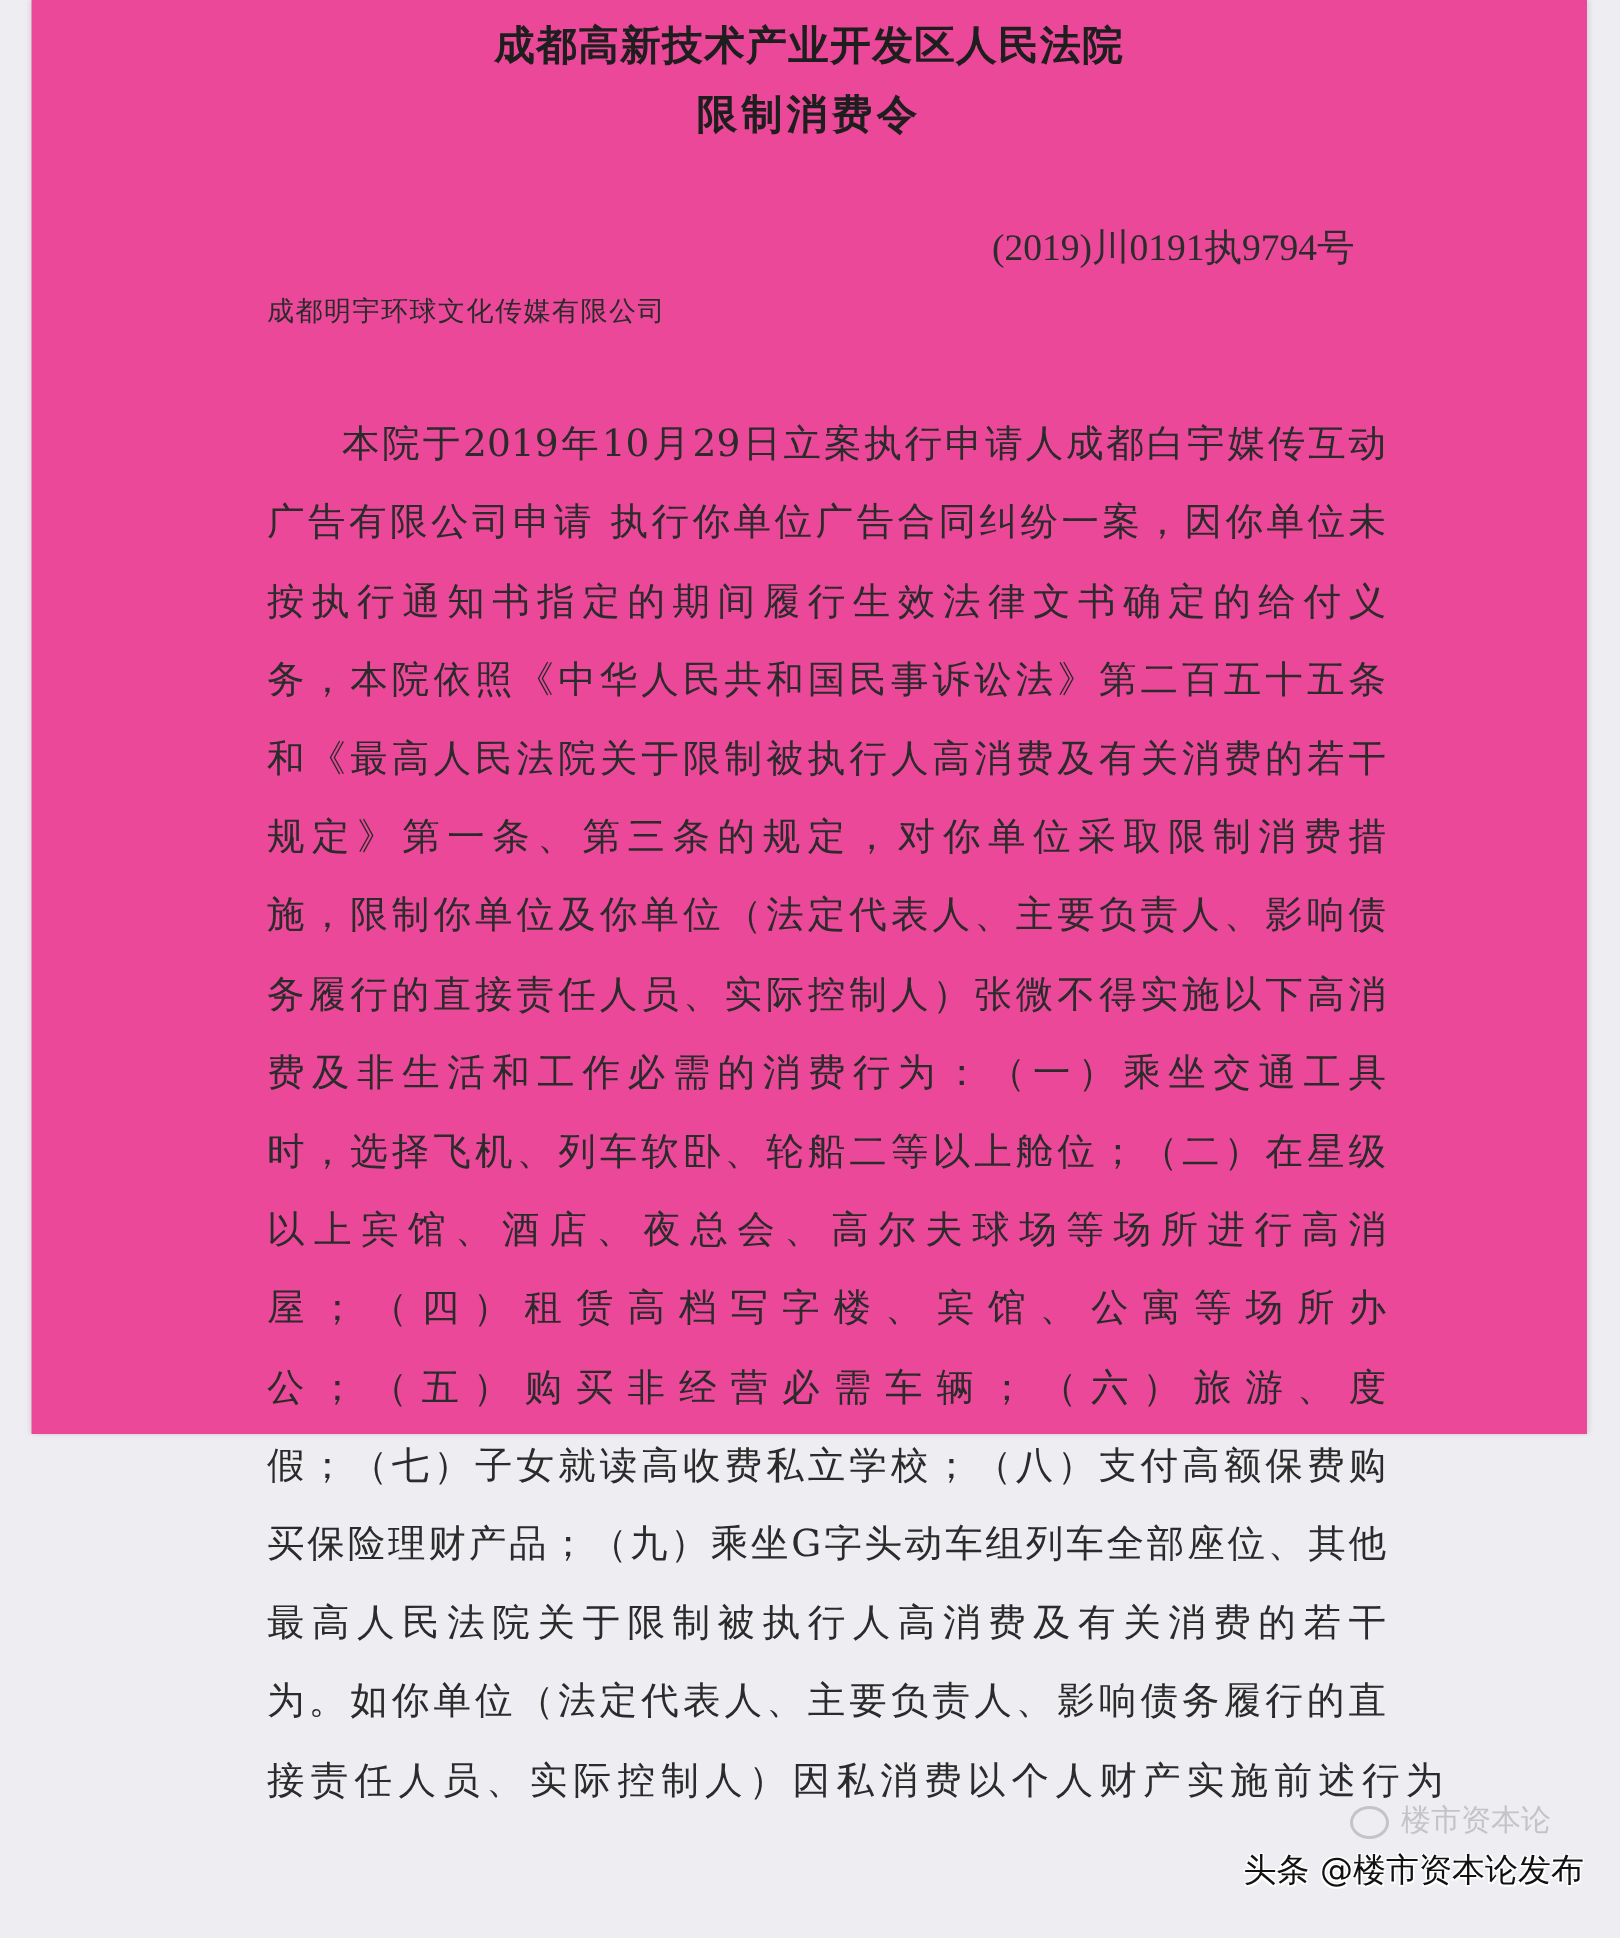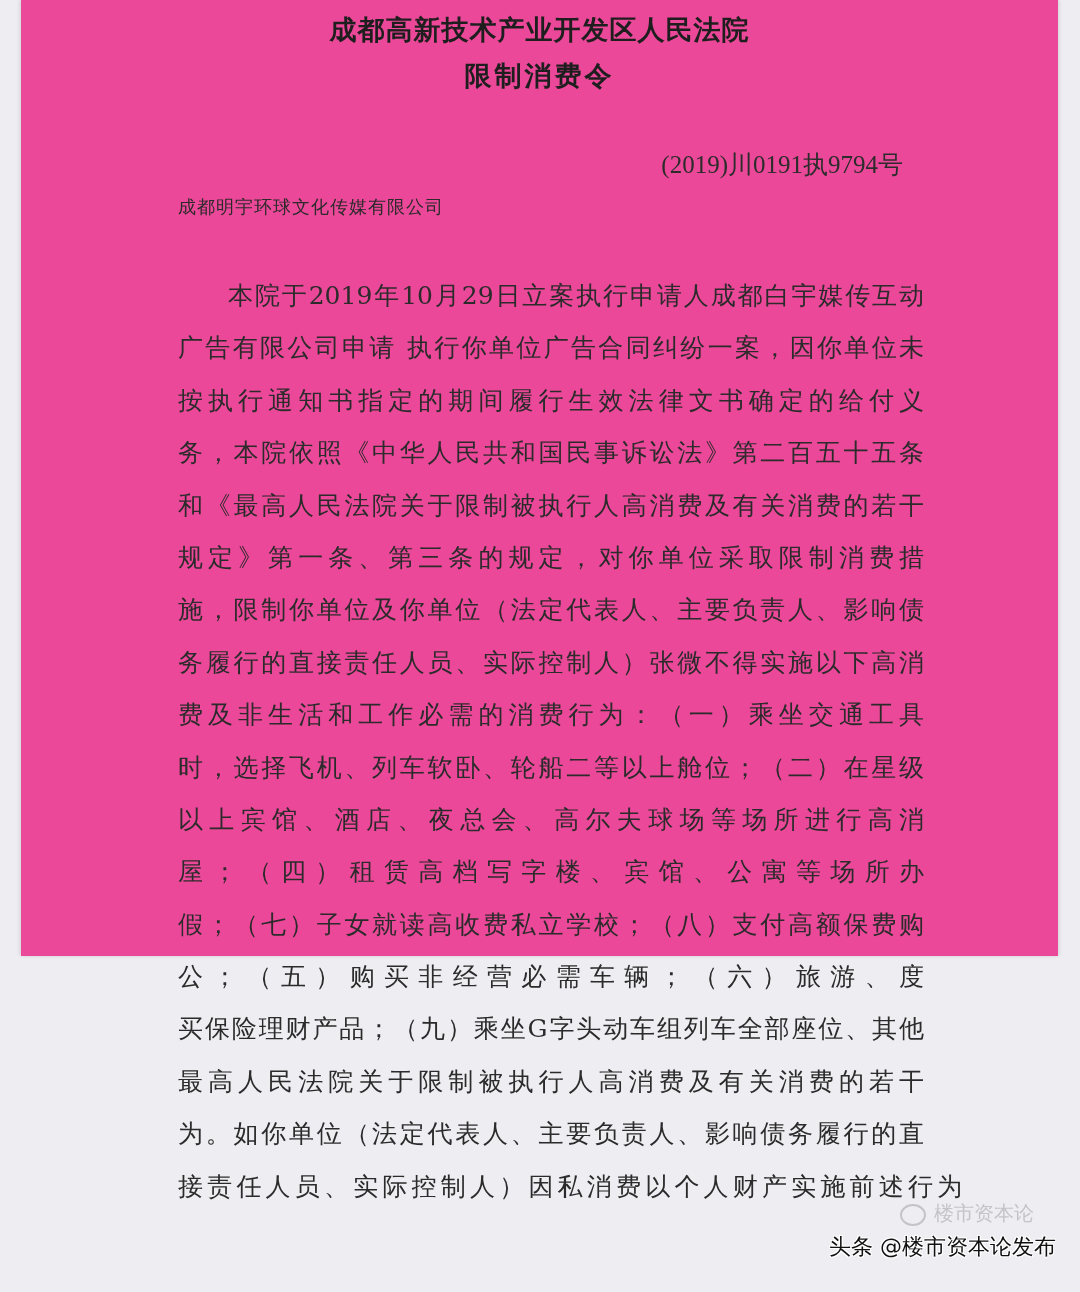--- a/index.html
+++ b/index.html
@@ -109,22 +109,22 @@
     <div class="line">按执行通知书指定的期间履行生效法律文书确定的给付义</div>
     <div class="line">务，本院依照《中华人民共和国民事诉讼法》第二百五十五条</div>
     <div class="line">和《最高人民法院关于限制被执行人高消费及有关消费的若干</div>
     <div class="line">规定》第一条、第三条的规定，对你单位采取限制消费措</div>
     <div class="line">施，限制你单位及你单位（法定代表人、主要负责人、影响债</div>
     <div class="line">务履行的直接责任人员、实际控制人）张微不得实施以下高消</div>
     <div class="line">费及非生活和工作必需的消费行为：（一）乘坐交通工具</div>
     <div class="line">时，选择飞机、列车软卧、轮船二等以上舱位；（二）在星级</div>
     <div class="line">以上宾馆、酒店、夜总会、高尔夫球场等场所进行高消</div>
     <div class="line">屋；（四）租赁高档写字楼、宾馆、公寓等场所办</div>
+    <div class="line">公；（五）购买非经营必需车辆；（六）旅游、度</div>
     <div class="line">假；（七）子女就读高收费私立学校；（八）支付高额保费购</div>
-    <div class="line">公；（五）购买非经营必需车辆；（六）旅游、度</div>
     <div class="line">买保险理财产品；（九）乘坐G字头动车组列车全部座位、其他</div>
     <div class="line">最高人民法院关于限制被执行人高消费及有关消费的若干</div>
     <div class="line">为。如你单位（法定代表人、主要负责人、影响债务履行的直</div>
     <div class="line last">接责任人员、实际控制人）因私消费以个人财产实施前述行为</div>
   </div>
 </div>
 
 <div class="watermark-faint">
   <span class="wx-icon"></span><span>楼市资本论</span>
 </div>

